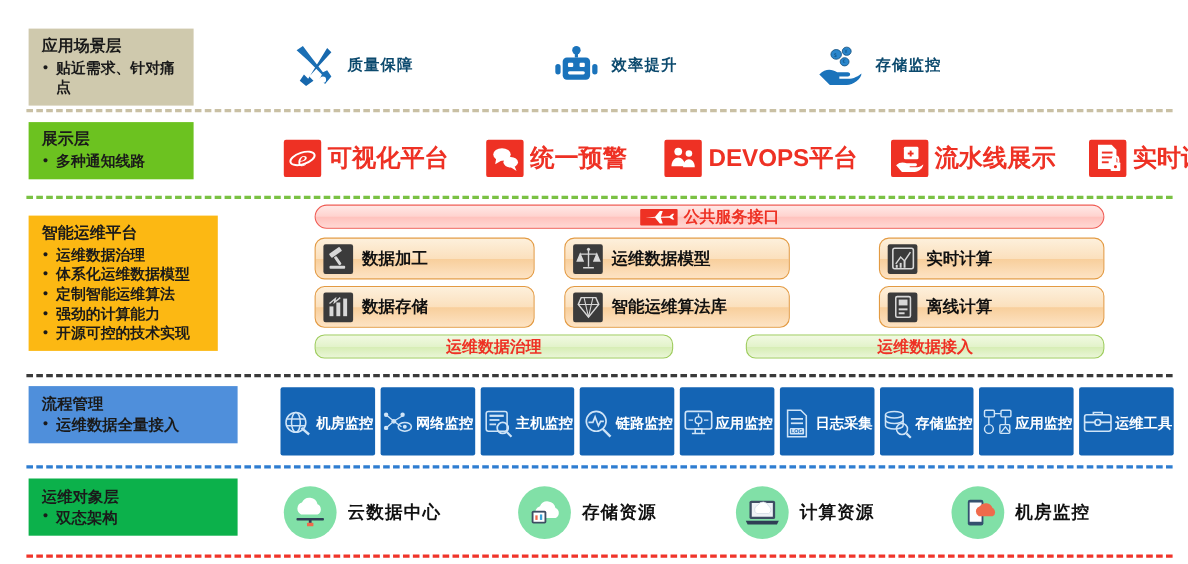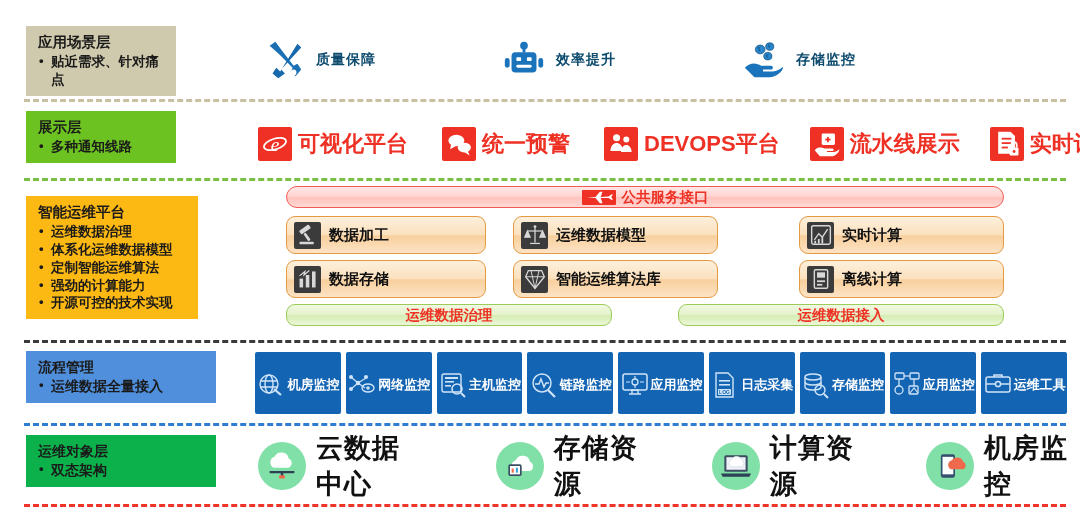--- a/index.html
+++ b/index.html
@@ -95,21 +95,21 @@
               justify-content: center; gap: 1px; padding-top: 3px; }
   .src-ico { width: 30px; height: 28px; }
   .src-cap { font-size: 13px; font-weight: 700; color: #ffffff; white-space: nowrap; }
 
   
   .row-obj { position: absolute; left: 258px; top: 432px; width: 812px; height: 68px;
              display: flex; align-items: center; }
   .obj-item { display: flex; align-items: center; gap: 10px; }
   .obj-circle { width: 48px; height: 48px; border-radius: 50%; background: #81e0a7;
                 flex: none; display: flex; align-items: center; justify-content: center; }
-  .obj-cap { font-size: 27px; font-weight: 700; color: #111; letter-spacing: 1px; }
+  .obj-cap { font-size: 16px; font-weight: 700; color: #111; letter-spacing: 1px; }
 </style>
 </head>
 <body>
 
 <div class="diagram">
 
   <div class="layer-label lbl-app">
     <div class="title">应用场景层</div>
     <ul>
       <li>贴近需求、针对痛点</li>

